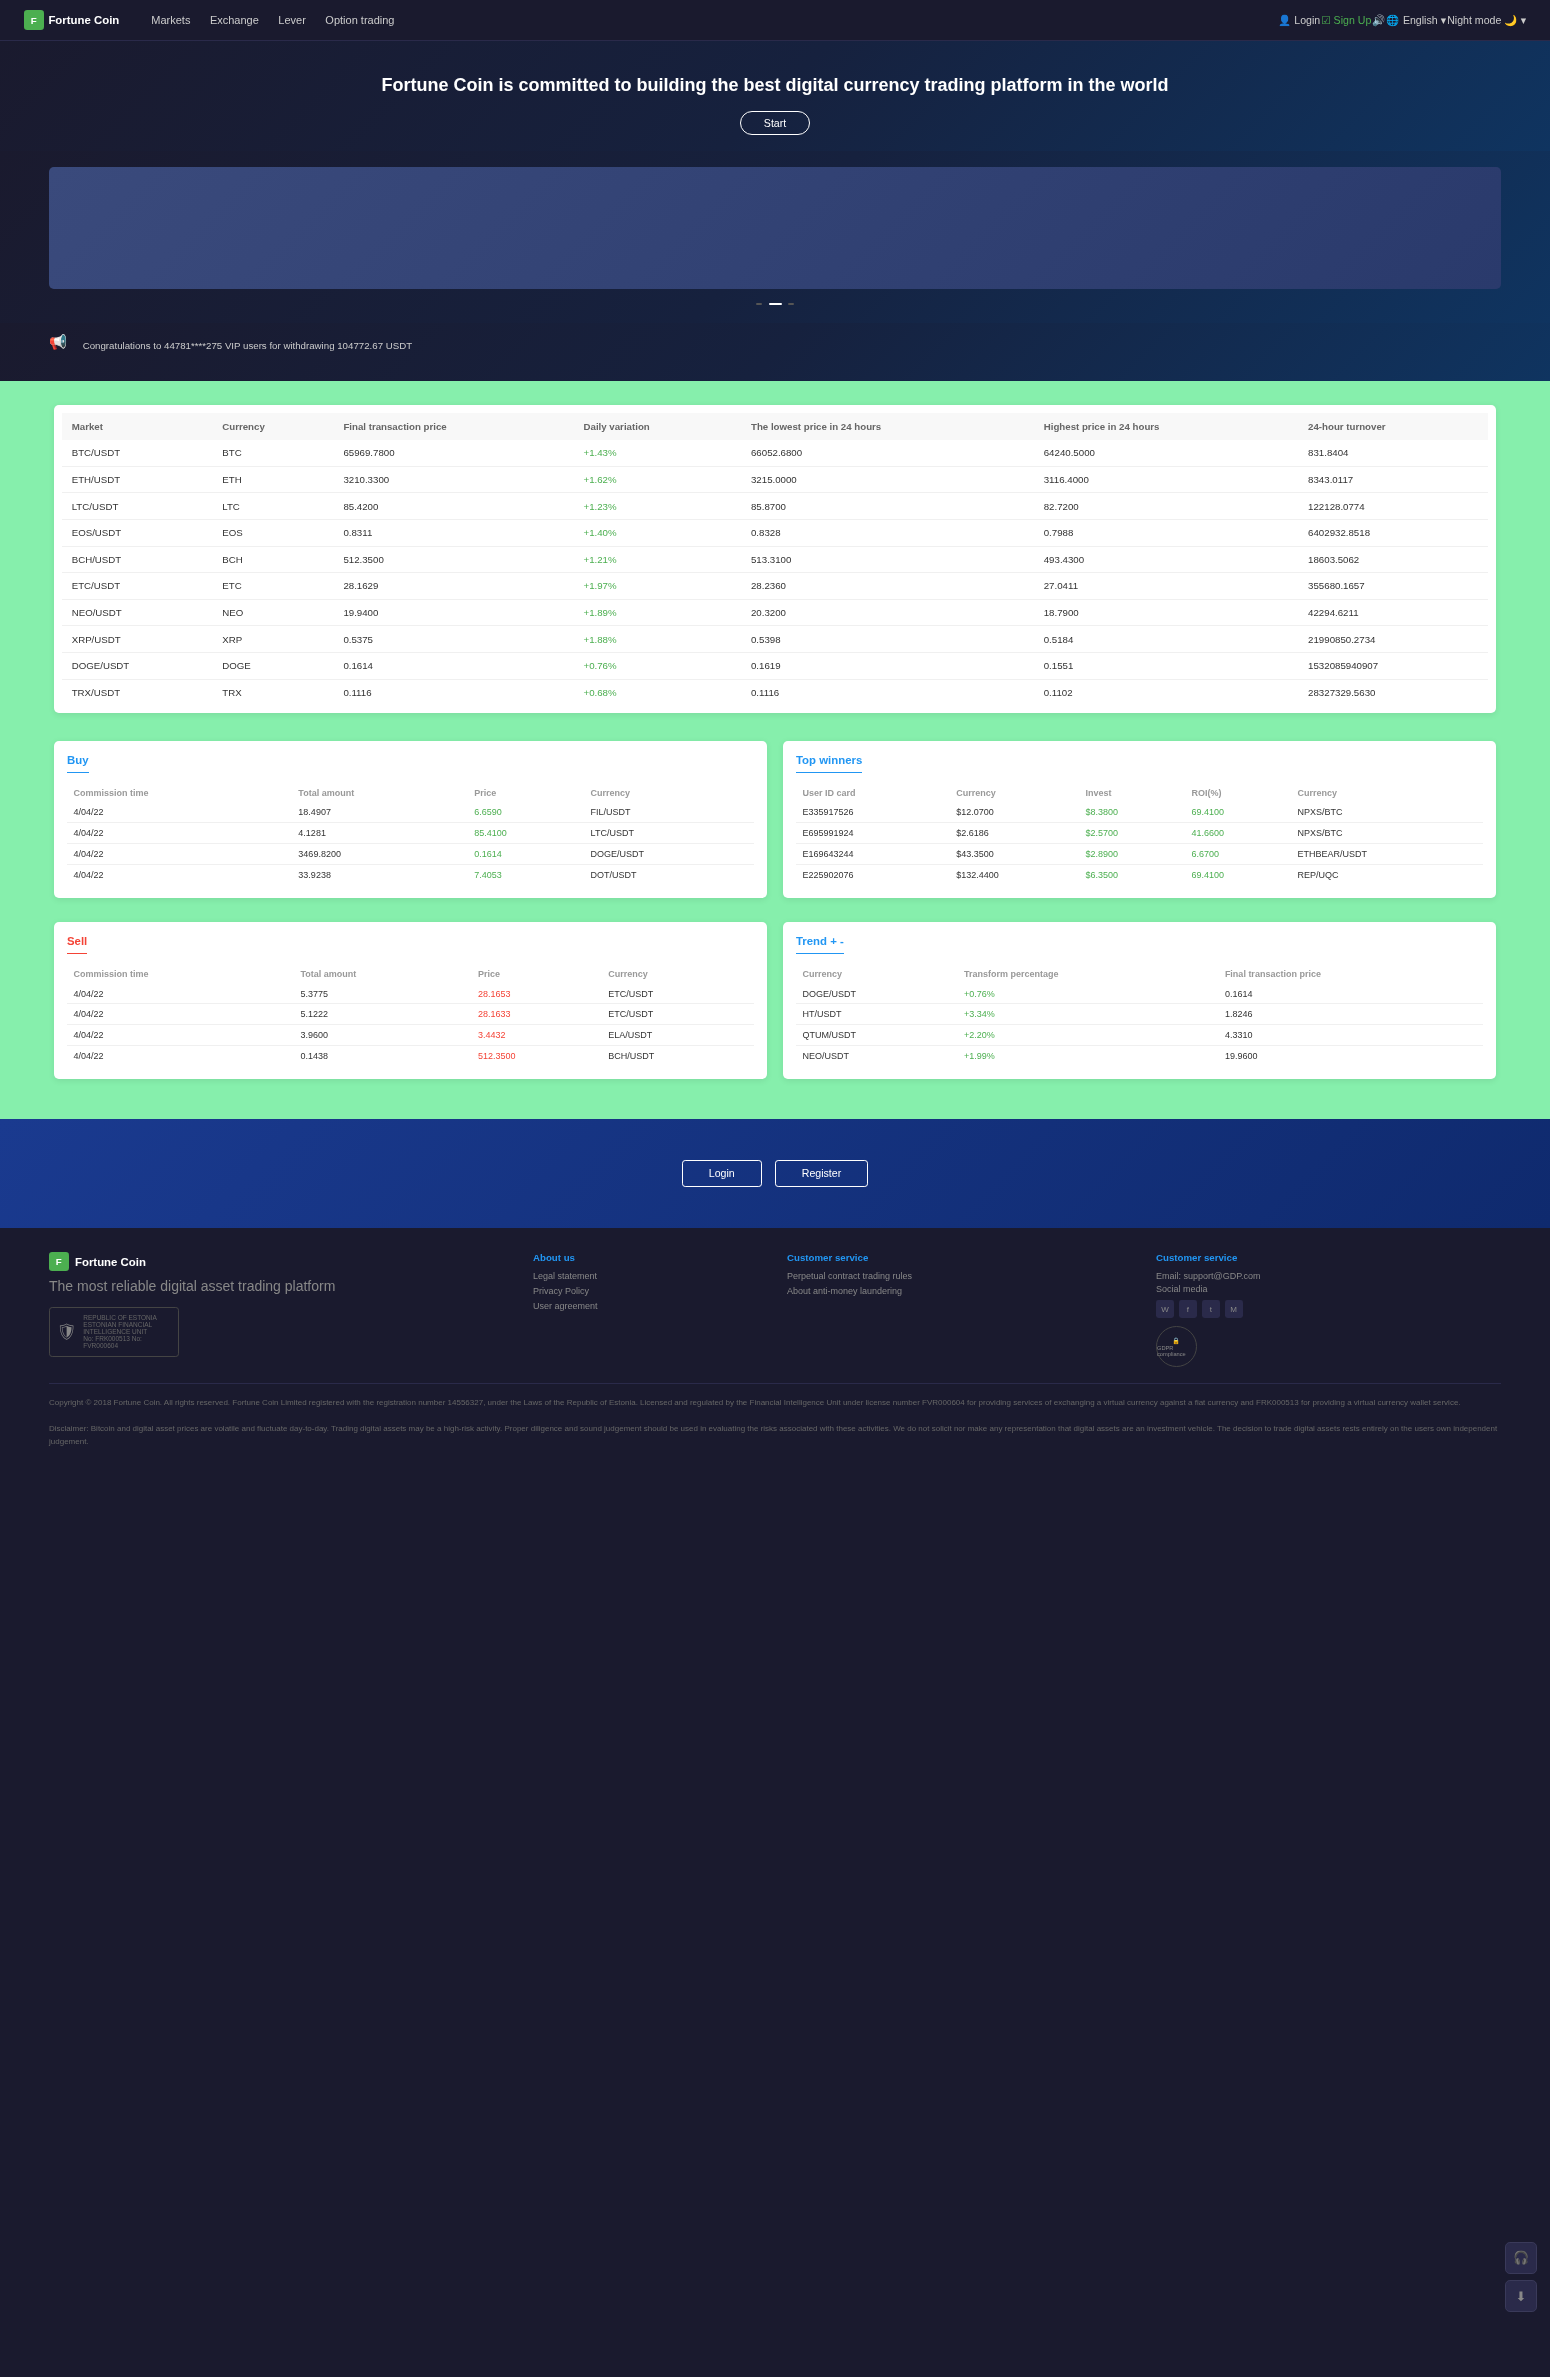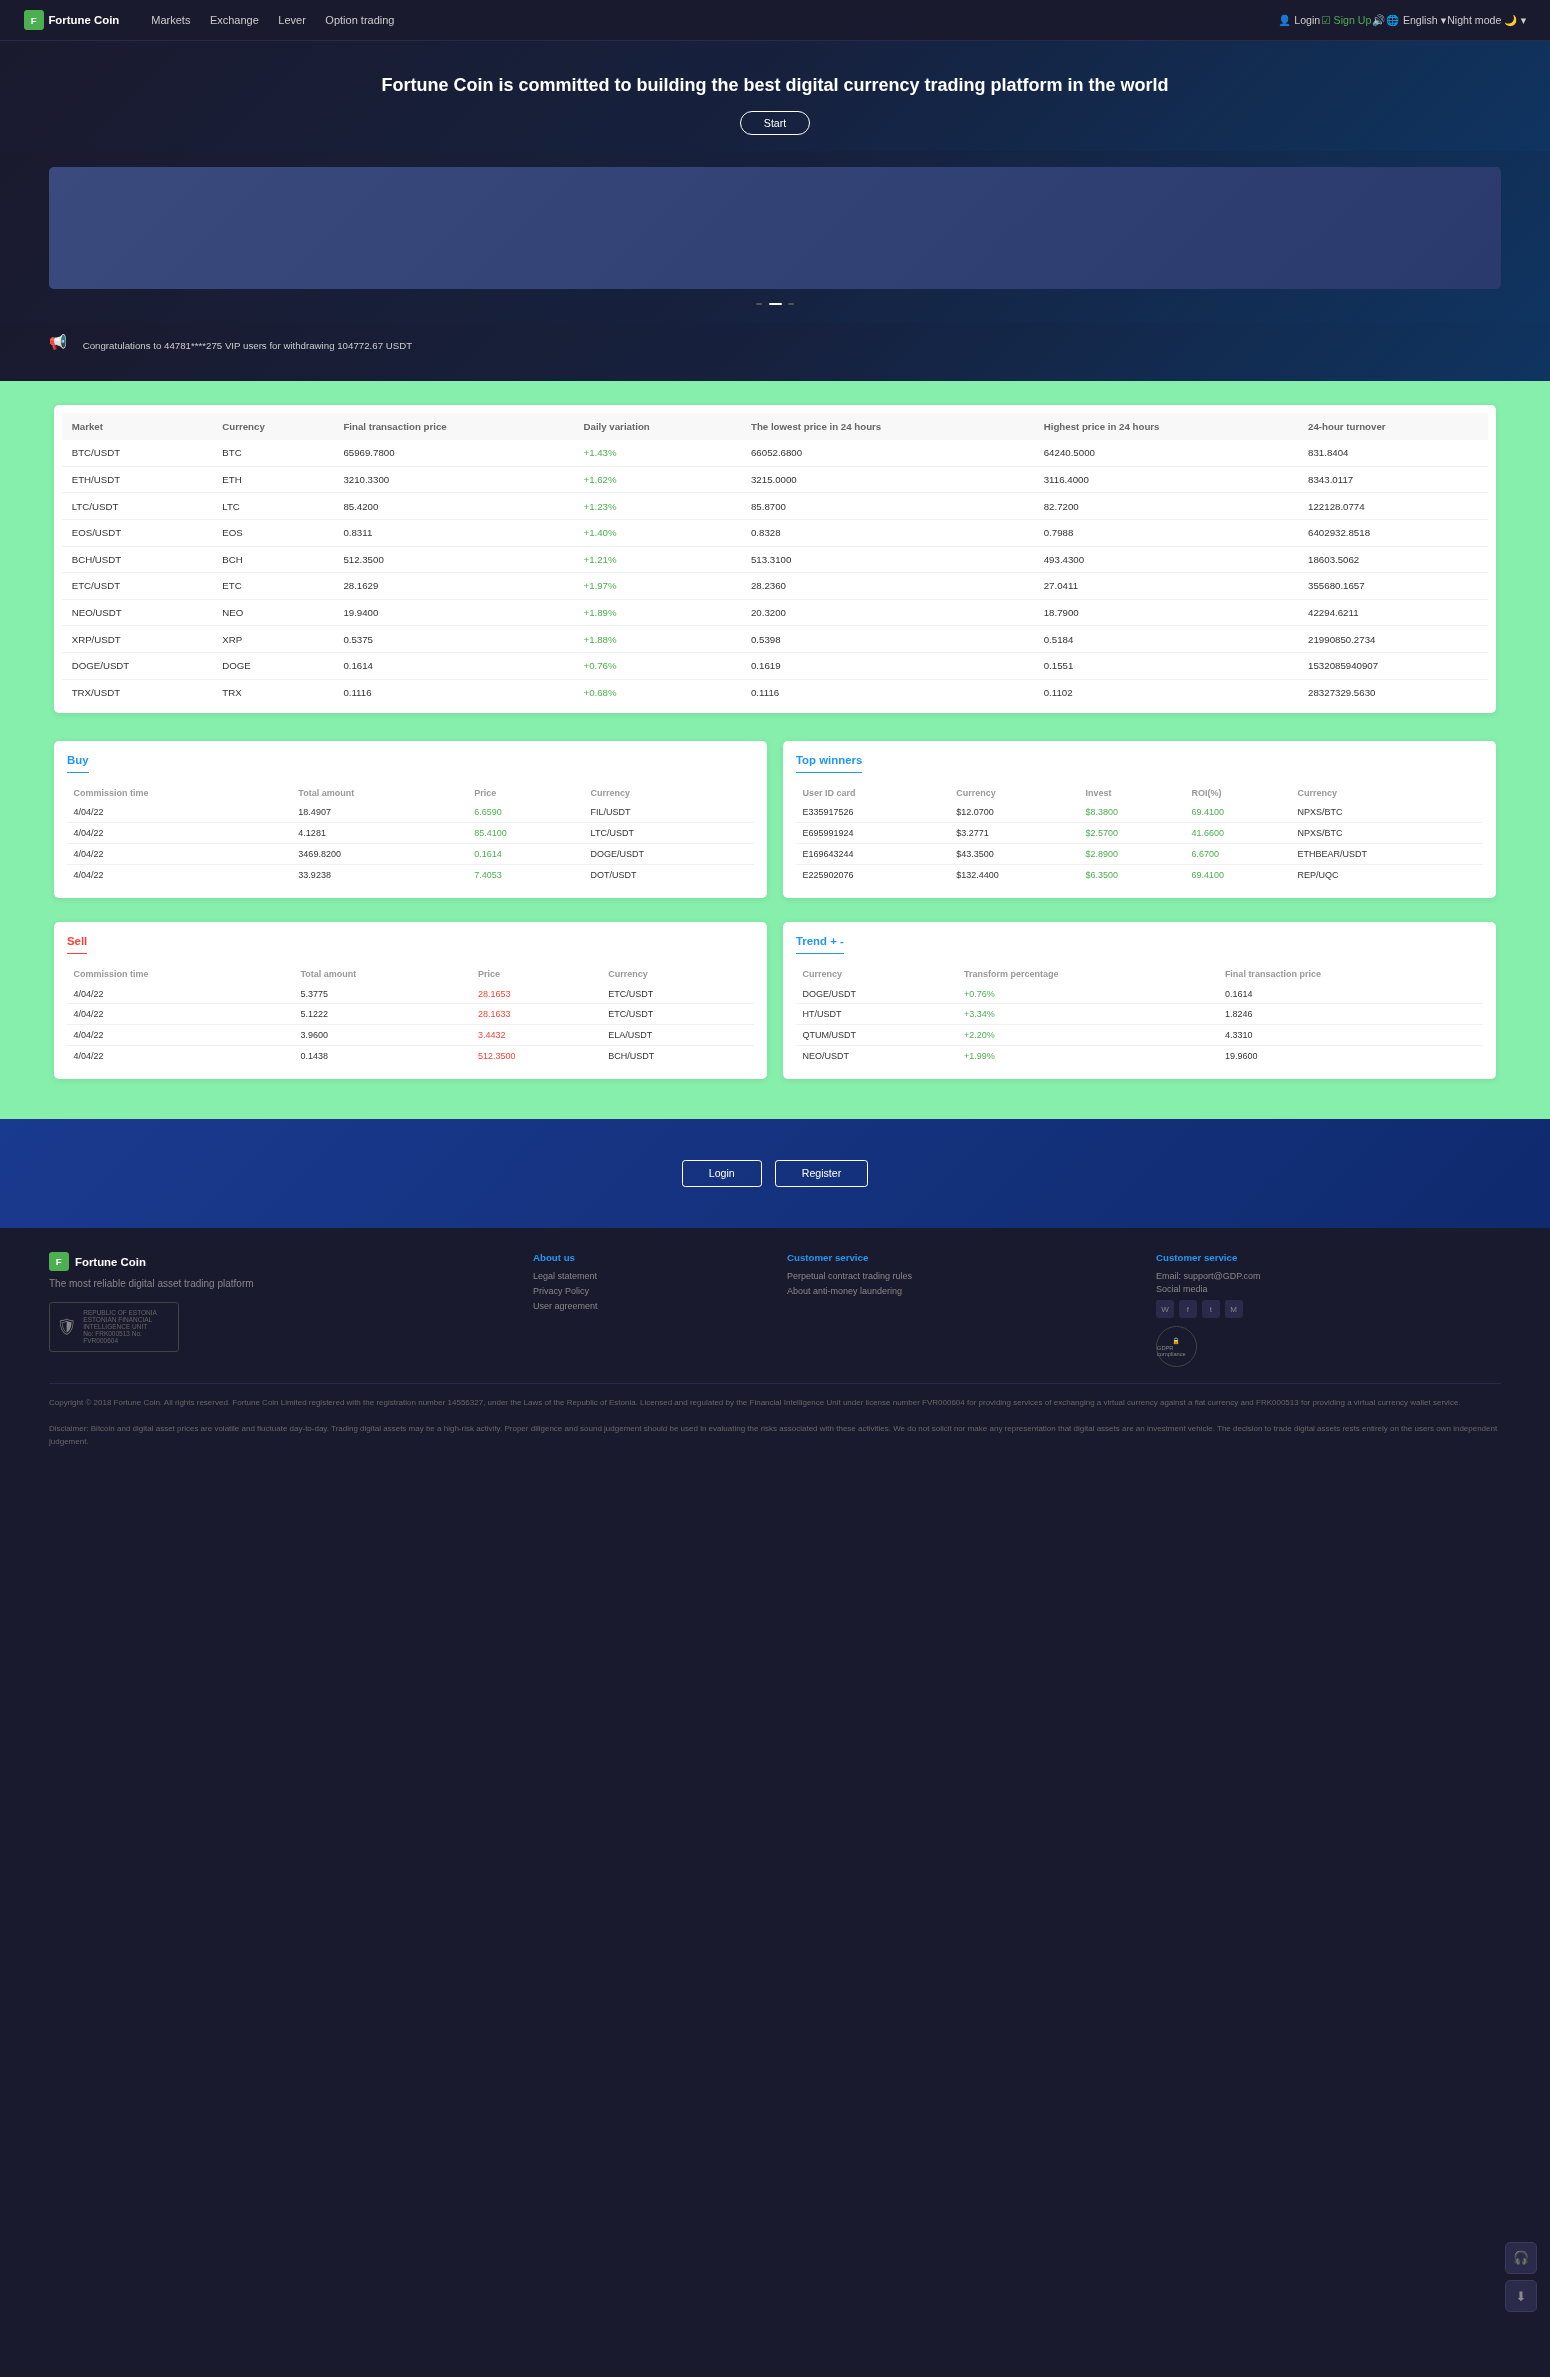--- a/index.html
+++ b/index.html
@@ -247,21 +247,21 @@
     }
     .footer-brand {
       display: flex;
       flex-direction: column;
       gap: 6.5px;
     }
     .footer-brand-name {
       display: flex; align-items: center; gap: 6.5px;
       color: #fff; font-size: 11.4px; font-weight: bold;
     }
-    .footer-tagline { font-size: 10px; color: #888; margin-bottom: 6.5px; }
+    .footer-tagline { font-size: 14px; color: #888; margin-bottom: 6.5px; }
     .footer-license {
       border: 0.8px solid #444;
       border-radius: 3.2px;
       padding: 6.5px;
       display: flex;
       align-items: center;
       gap: 6.5px;
       font-size: 7.3px;
       color: #666;
       max-width: 130px;
@@ -549,21 +549,21 @@
         <tbody id="winners-tbody">
             <tr>
               <td>E335917526</td>
               <td>$12.0700</td>
               <td class="positive">$8.3800</td>
               <td class="positive">69.4100</td>
               <td>NPXS/BTC</td>
             </tr>
             <tr>
               <td>E695991924</td>
-              <td>$3.2771</td>
+              <td>$2.6186</td>
               <td class="positive">$2.5700</td>
               <td class="positive">41.6600</td>
               <td>NPXS/BTC</td>
             </tr>
             <tr>
               <td>E169643244</td>
               <td>$43.3500</td>
               <td class="positive">$2.8900</td>
               <td class="positive">6.6700</td>
               <td>ETHBEAR/USDT</td>

